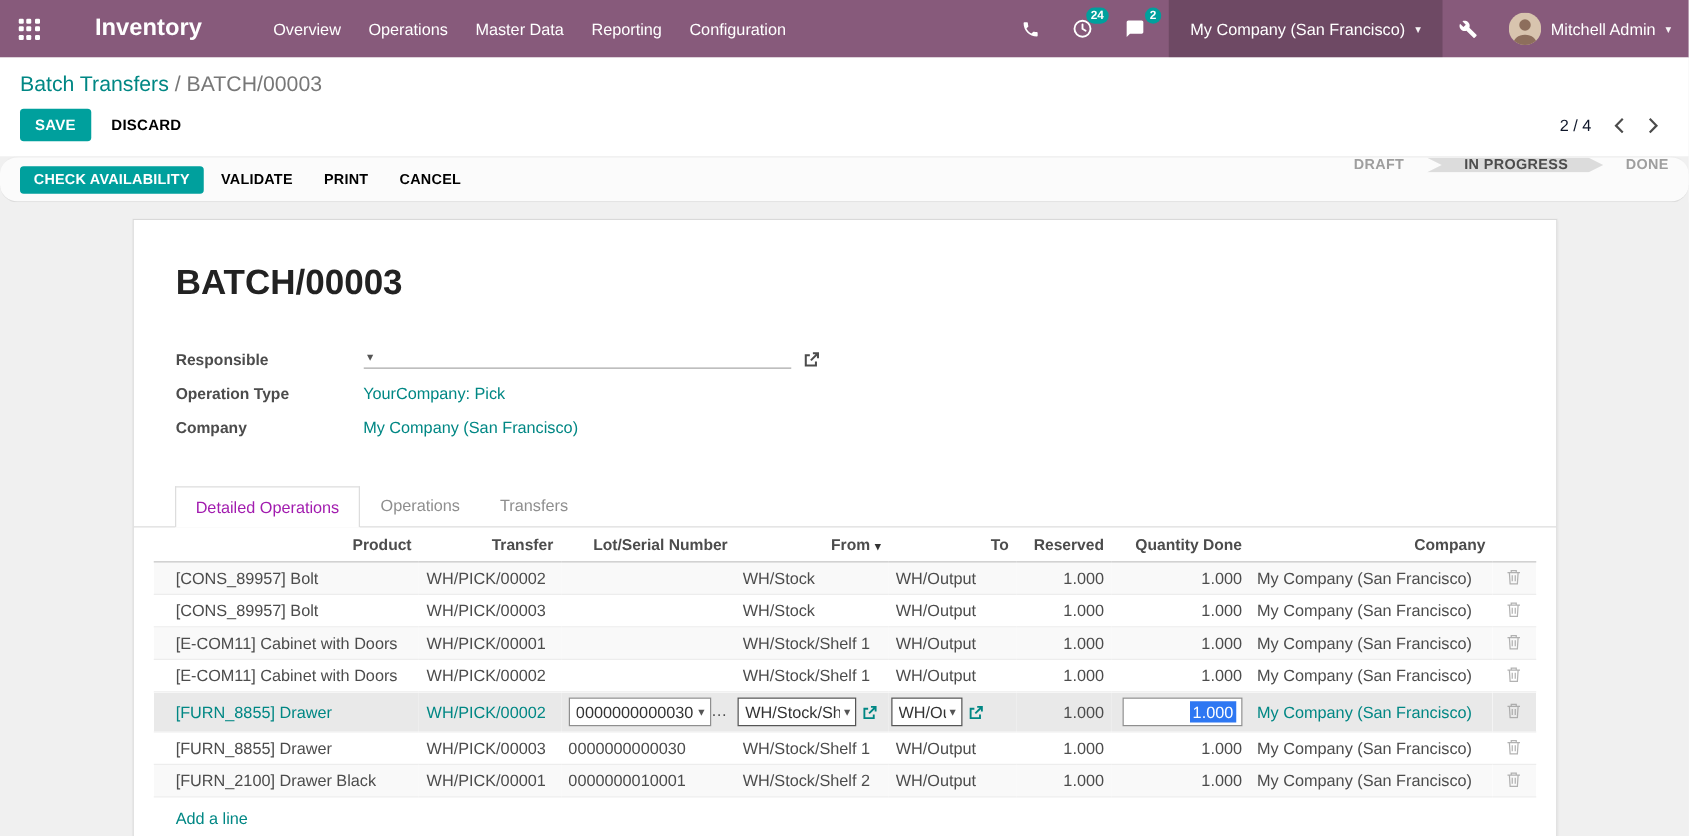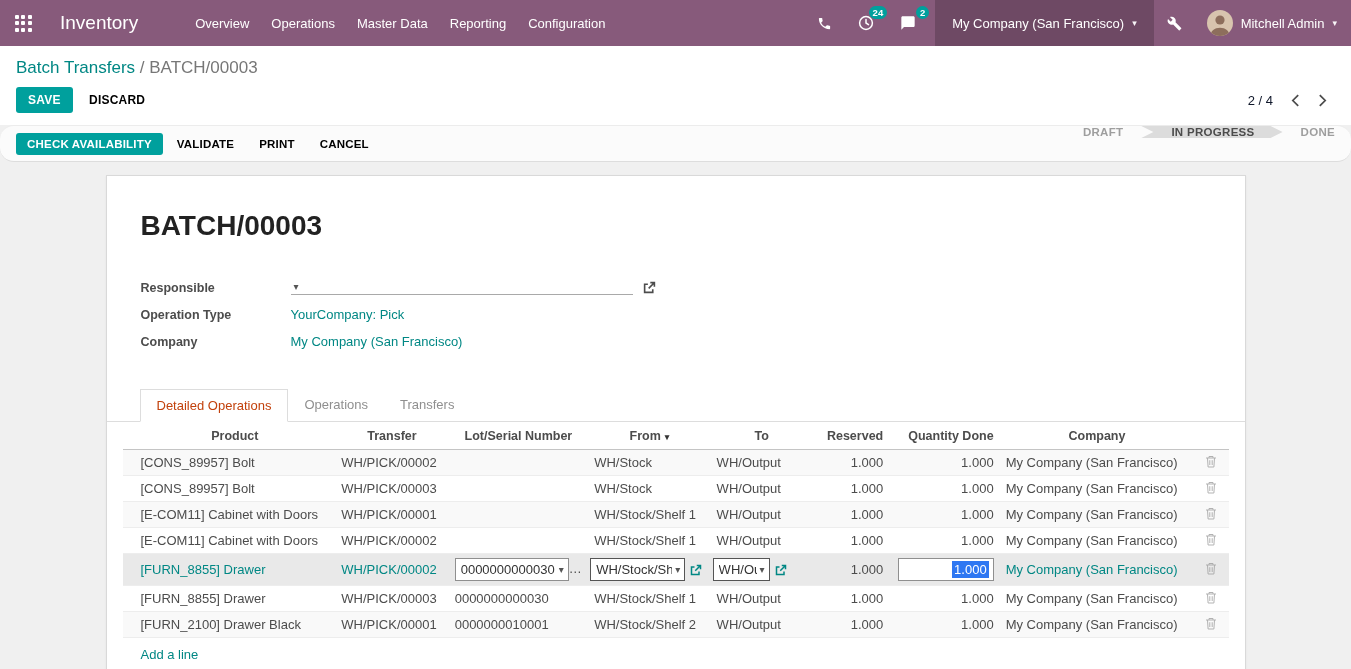--- a/index.html
+++ b/index.html
@@ -8,21 +8,21 @@
     width:1351px; height:669px; overflow:hidden;
     font-family:"Liberation Sans", sans-serif;
     display:flex; flex-direction:column;
     background:#f0f0f0;
   }
   
   .topbar { height:46px; background:#875A7B; display:flex; align-items:center; color:#fff; flex-shrink:0; }
   .apps-btn { width:46px; height:46px; display:flex; align-items:center; justify-content:center; cursor:pointer; }
   .grid-icon { display:grid; grid-template-columns:repeat(3,4px); grid-gap:2.5px; }
   .grid-icon i { width:4px; height:4px; background:#fff; border-radius:1px; }
-  .app-title { font-size:19px; font-weight:400; margin-left:14px; cursor:pointer; }
+  .app-title { font-size:19px; font-weight:700; margin-left:30px; cursor:pointer; }
   .menus { display:flex; margin-left:46px; }
   .menus a { font-size:13px; color:#fff; text-decoration:none; padding:6px 11px; cursor:pointer; }
   .tb-right { margin-left:auto; display:flex; align-items:center; height:100%; }
   .tb-icon { position:relative; padding:0 13px; display:flex; align-items:center; cursor:pointer; height:100%; }
   .badge { position:absolute; top:6px; right:0; background:#00A09D; color:#fff; font-size:9.5px; font-weight:700; border-radius:8px; padding:1px 4px; line-height:1.2; }
   .company-switch { height:100%; display:flex; align-items:center; gap:8px; padding:0 17px; background:rgba(0,0,0,0.18); font-size:13px; cursor:pointer; margin-left:6px; }
   .user-menu { display:flex; align-items:center; gap:8px; padding:0 14px 0 12px; font-size:13px; cursor:pointer; height:100%; }
   .avatar { width:26px; height:26px; border-radius:50%; overflow:hidden; display:block; flex-shrink:0; }
   .caret-w { font-size:9px; opacity:.95; }
   
@@ -52,25 +52,25 @@
   .field-row { display:flex; align-items:center; height:27px; }
   .field-row label { width:150px; font-weight:700; font-size:12.5px; }
   .m2o { display:flex; align-items:center; width:342px; border-bottom:1px solid #a9a9a9; padding-bottom:2px; cursor:pointer; }
   .m2o .val { flex:1; color:#333; }
   .in-caret { color:#555; font-size:10px; margin-left:3px; cursor:pointer; }
   .ext { margin-left:10px; display:inline-flex; cursor:pointer; vertical-align:middle; }
   a.link { color:#008784; text-decoration:none; cursor:pointer; }
   
   .tabs { display:flex; margin-top:34px; padding-left:33px; border-bottom:1px solid #ddd; }
   .tab { padding:8px 16px; font-size:13px; color:#8f8f8f; cursor:pointer; margin-bottom:-1px; }
-  .tab.active { background:#fff; border:1px solid #ddd; border-bottom-color:#fff; color:#c2410c; }
+  .tab.active { background:#fff; border:1px solid #ddd; border-bottom-color:#fff; color:#a21caf; }
   
   .table-wrap { margin:0 16px; }
   table { width:100%; border-collapse:collapse; table-layout:fixed; font-size:13px; color:#4c4c4c; }
-  th { font-size:12.5px; font-weight:700; text-align:center; padding:7px 6px 6px; border-bottom:1px solid #c4c4c4; cursor:pointer; white-space:nowrap; }
+  th { font-size:12.5px; font-weight:700; text-align:right; padding:7px 6px 6px; border-bottom:1px solid #c4c4c4; cursor:pointer; white-space:nowrap; }
   th.num, td.num { text-align:right; }
   td { padding:4px 6px; height:26px; overflow:hidden; white-space:nowrap; text-overflow:ellipsis; }
   th:first-child, td:first-child { padding-left:18px; }
   tbody tr { border-bottom:1px solid #ededed; cursor:pointer; }
   tbody tr:nth-child(odd) { background:#f9f9f9; }
   tbody tr.editing { background:#e9e9e9; }
   .teal { color:#008784; }
   .c-trash { text-align:center; }
   .trash { cursor:pointer; display:inline-flex; opacity:.75; }
   .sort { font-size:9px; margin-left:4px; color:#333; }

